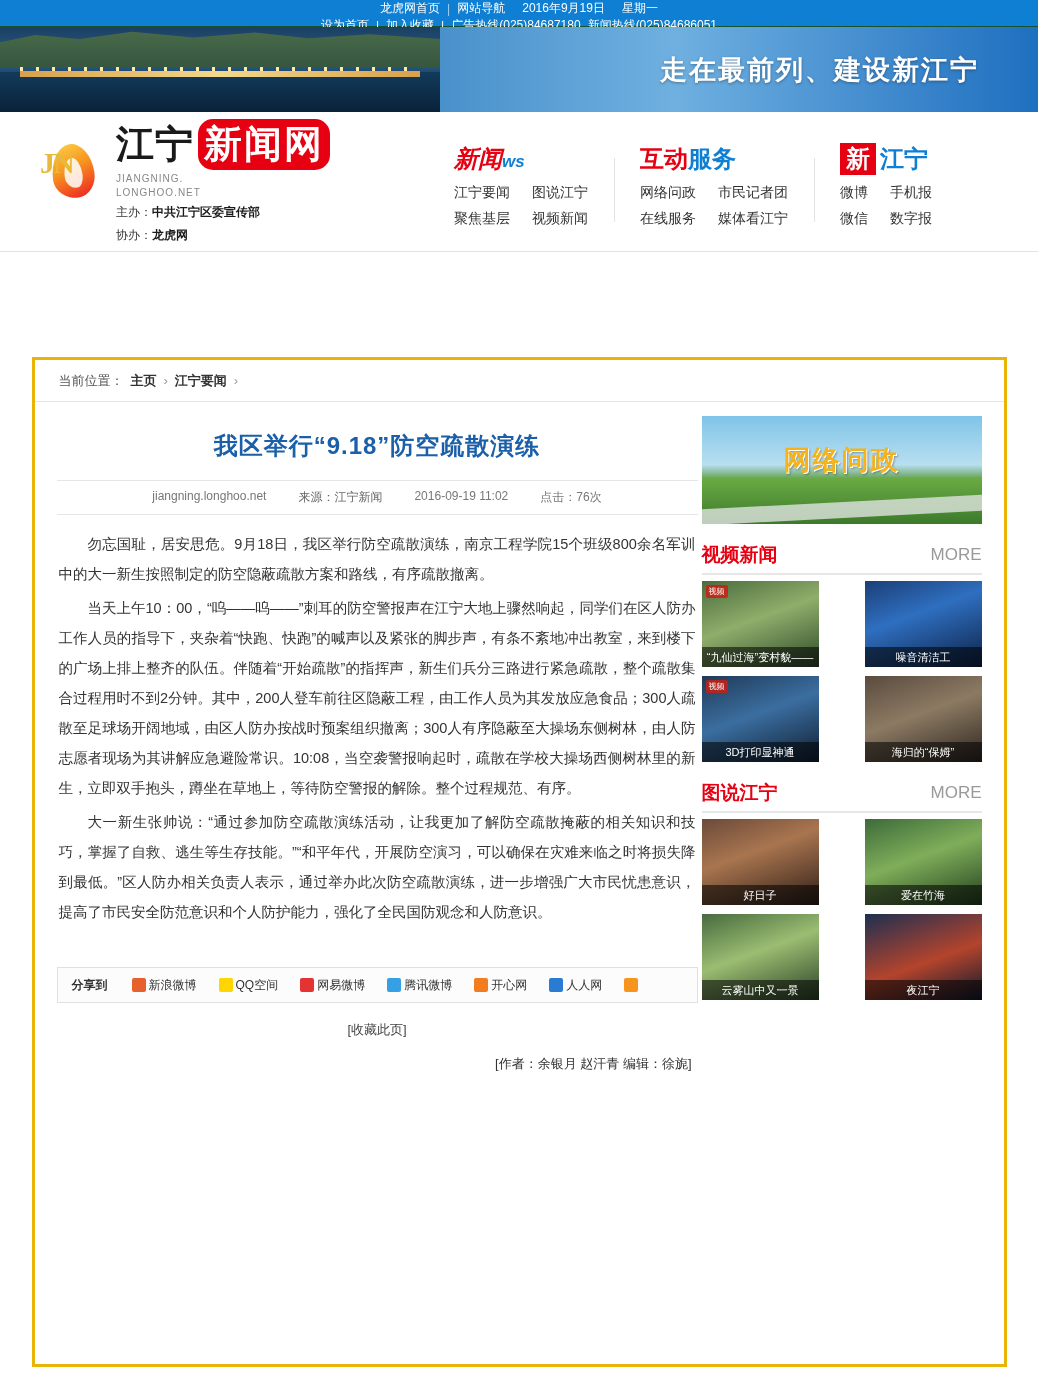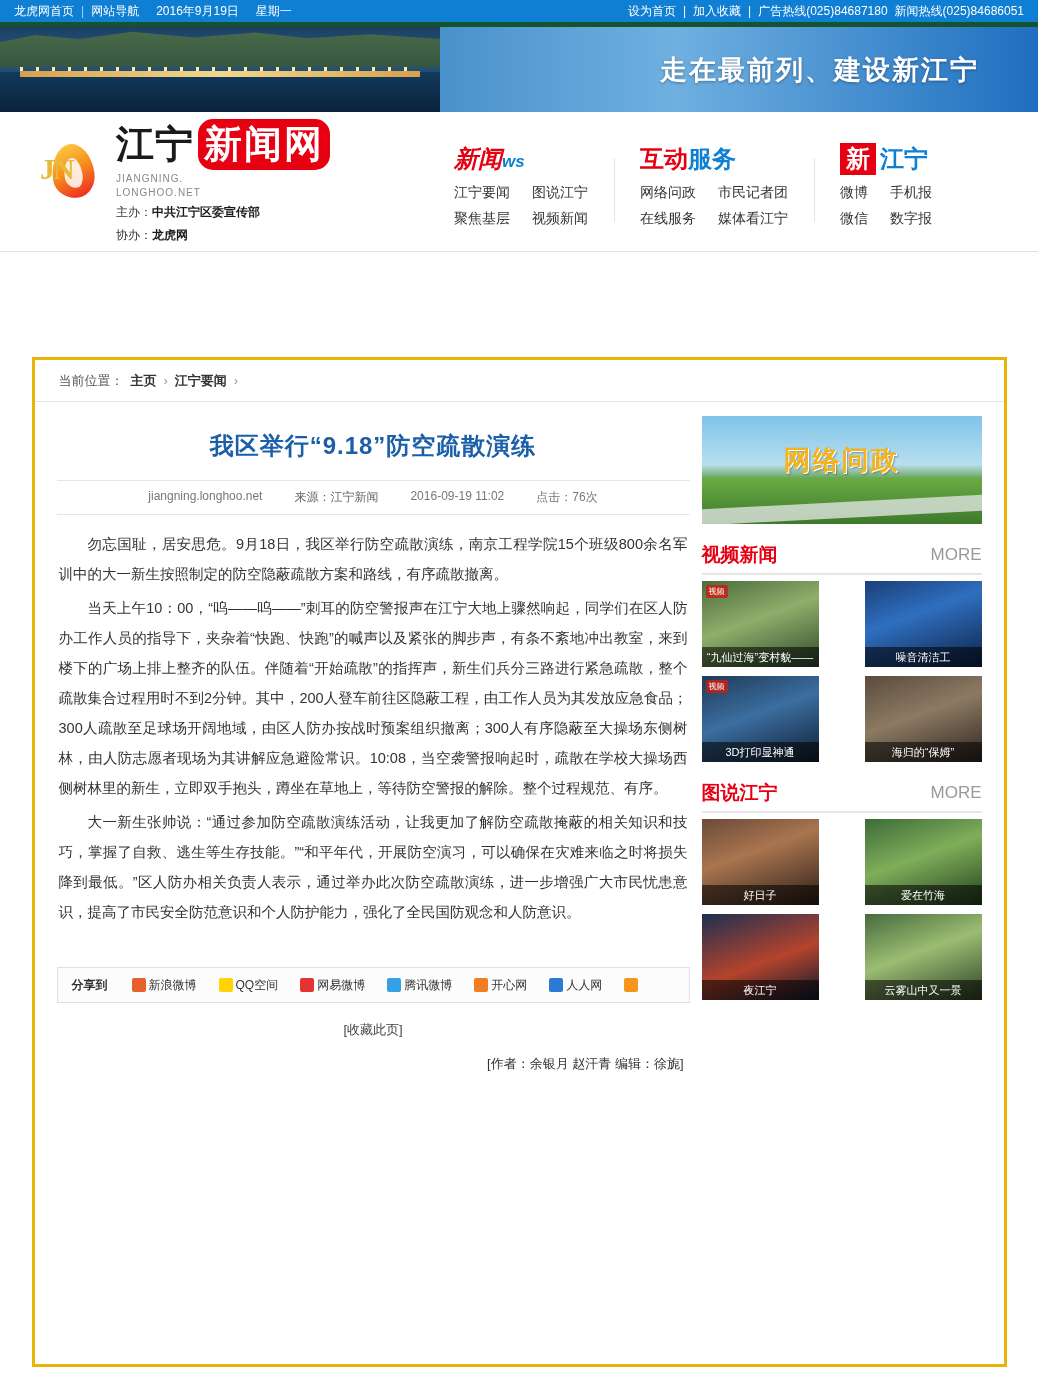--- a/index.html
+++ b/index.html
@@ -10,21 +10,22 @@
     font-family:"Liberation Sans","DejaVu Sans",sans-serif;
     font-size:13px; color:#333;
     overflow:hidden;
   }
 
   
   .topbar {
     height:27px; background:#0f7fd4;
     display:flex; align-items:center; justify-content:space-between;
     padding:0 14px; color:#fff; font-size:12px;
-    border-bottom:5px solid #14532d;
+    border-bottom:1px solid #14532d;
+    flex-direction:column;
   }
   .topbar-left { display:flex; align-items:center; gap:7px; }
   .topbar-left a { color:#fff; text-decoration:none; }
   .topbar-left .sep { color:#9fd0f0; }
   .topbar-right { display:flex; align-items:center; gap:7px; font-size:12px; }
   .topbar-right a { color:#fff; text-decoration:none; }
 
   
   .banner {
     position:relative; height:85px; overflow:hidden;
@@ -74,21 +75,21 @@
     background:linear-gradient(160deg,#ffd24a 0%, #f7941e 45%, #ed1c24 100%);
     border-radius:50% 50% 45% 55% / 62% 58% 42% 38%;
     transform:rotate(-8deg);
   }
   .logo-mark .flame::after{
     content:""; position:absolute; left:12px; top:14px; width:18px;height:30px;
     background:#fff; border-radius:50% 50% 40% 60% / 60% 60% 40% 40%;
     opacity:.85;
   }
   .logo-mark .jn {
-    position:absolute; left:2px; top:12px; font-size:30px; font-weight:bold;
+    position:absolute; left:2px; top:6px; font-size:30px; font-weight:bold;
     color:#e8b93a; font-family:"Liberation Serif",serif; letter-spacing:-2px;
   }
   .logo-text { margin-left:4px; }
   .logo-title { display:flex; align-items:center; }
   .logo-title .t1 { font-size:38px; font-weight:bold; color:#1a1a1a; letter-spacing:1px; }
   .logo-title .t2 {
     font-size:38px; font-weight:bold; color:#fff; background:#e60012;
     padding:0 6px; margin-left:4px; letter-spacing:2px;border-radius:15px;
   }
   .logo-sub { font-size:10px; color:#888; letter-spacing:1px; margin-top:3px; }
@@ -120,21 +121,21 @@
     min-height:1010px;
   }
   .crumb {
     height:42px; display:flex; align-items:center; gap:7px;
     padding:0 24px; border-bottom:1px solid #e5e5e5; font-size:13px; color:#555;
   }
   .crumb a { color:#333; text-decoration:none; font-weight:bold; }
   .crumb .arrow { color:#9a9a9a; }
 
   .cols { display:flex; padding:14px 22px 0 22px; }
-  .main { width:655px; padding-right:12px; }
+  .main { width:655px; padding-right:4px; }
   .side { width:280px; }
 
   .art-title {
     text-align:center; font-size:24px; font-weight:bold; color:#1a5fa8;
     margin:14px 0 18px 0; letter-spacing:1px;
   }
   .art-meta {
     border-top:1px solid #e6e6e6; border-bottom:1px solid #e6e6e6;
     padding:8px 0; display:flex; justify-content:center; gap:32px;
     font-size:12px; color:#777;
@@ -408,25 +409,25 @@
         <span class="title">图说江宁</span>
         <a href="#" class="more">MORE</a>
       </div>
       <div class="thumbs">
         <a href="#" class="thumb th5">
           <span class="cap">好日子</span>
         </a>
         <a href="#" class="thumb th6">
           <span class="cap">爱在竹海</span>
         </a>
+        <a href="#" class="thumb th8">
+          <span class="cap">云雾山中又一景</span>
+        </a>
         <a href="#" class="thumb th7">
           <span class="cap">夜江宁</span>
         </a>
-        <a href="#" class="thumb th8">
-          <span class="cap">云雾山中又一景</span>
-        </a>
       </div>
 
     </div>
   </div>
 
   <div class="bottom-space"></div>
 </div>
 
 </body></html>

